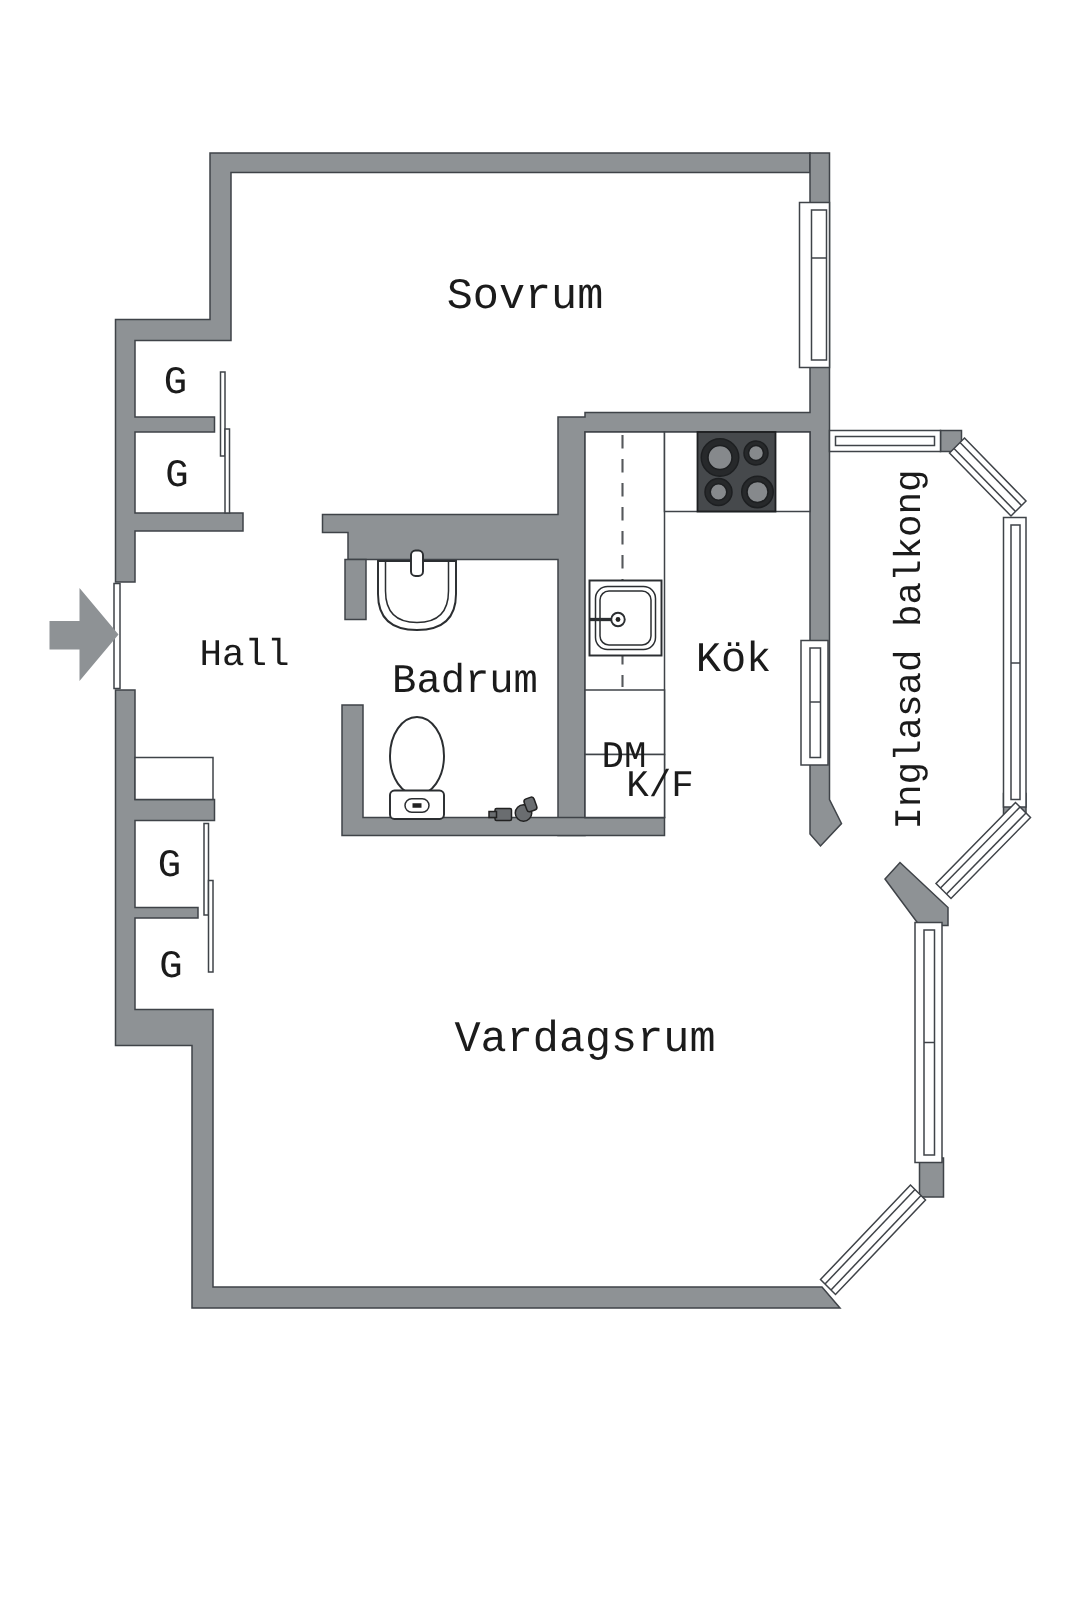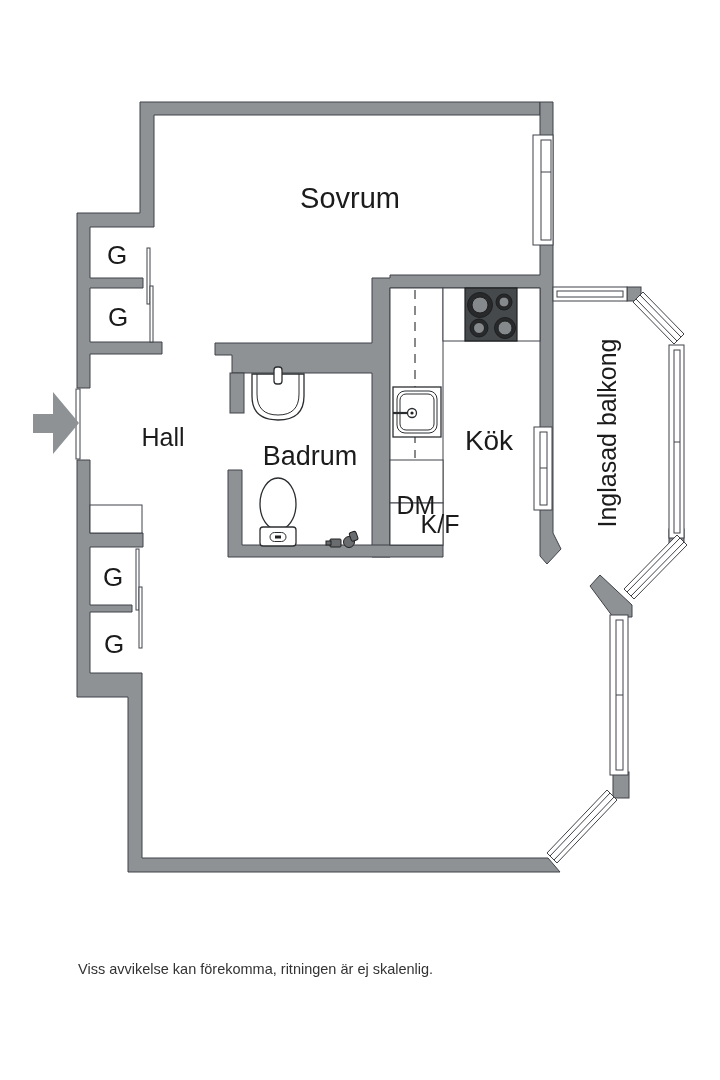--- a/index.html
+++ b/index.html
@@ -1,20 +1,20 @@
 <!DOCTYPE html>
 <html style="--wall: #8e9295; --outline: #3f4348; --text: #1b1b1b; --background: #ffffff; --stove_dark: #46494c;"><head>
 <meta charset="utf-8">
 <style>
   :root{
     --wall:#8e9295; --outline:#3f4348; --text:#1b1b1b; --background:#ffffff; --stove_dark:#46494c;
   }
   html,body{margin:0;padding:0;background:var(--background);}
   #stage{position:relative;width:720px;height:1080px;background:var(--background);
-         font-family:Liberation Sans, sans-serif;overflow:hidden;}
+         font-family:Liberation Mono, monospace;overflow:hidden;}
   #plan-svg{position:absolute;left:0;top:0;}
   .wall{fill:var(--wall);stroke:var(--outline);stroke-width:1;}
   .arrow{fill:var(--wall);stroke:none;}
   .win{fill:#fff;stroke:var(--outline);stroke-width:1;}
   .win-in{fill:none;stroke:var(--outline);stroke-width:1;}
   .thin{fill:#fff;stroke:var(--outline);stroke-width:1;}
   .fix{fill:#fff;stroke:#2b2e31;stroke-width:1.3;}
   .fix-in{fill:none;stroke:#2b2e31;stroke-width:1;}
   .dark{fill:var(--stove_dark);stroke:#1d1f21;stroke-width:1.2;}
   .burner-o{fill:#27292b;stroke:#1d1f21;stroke-width:1;}
@@ -160,24 +160,24 @@
         <circle class="small-dark" cx="349" cy="542" r="5.5"></circle>
         <rect class="small-dark" x="350" y="532" width="7" height="9" rx="2" transform="rotate(-20 353 536)"></rect>
       </g>
     </g>
   </svg>
 
   <div class="room-label" style="left:350px;top:198px;font-size:29px;">Sovrum</div>
   <div class="room-label" style="left:163px;top:437px;font-size:25px;">Hall</div>
   <div class="room-label" style="left:310px;top:456px;font-size:27px;">Badrum</div>
   <div class="room-label" style="left:489px;top:441px;font-size:28px;">Kök</div>
+  <div class="room-label" style="left:390px;top:693px;font-size:29px;">Vardagsrum</div>
   <div class="room-label rot" style="left:607px;top:433px;font-size:25px;">Inglasad balkong</div>
 
   <div class="room-label" style="left:117px;top:255px;font-size:26px;">G</div>
   <div class="room-label" style="left:118px;top:317px;font-size:26px;">G</div>
   <div class="room-label" style="left:113px;top:577px;font-size:26px;">G</div>
   <div class="room-label" style="left:114px;top:644px;font-size:26px;">G</div>
 
   <div class="room-label" style="left:416px;top:481px;font-size:25px;margin-top:24px;">DM</div>
   <div class="room-label" style="left:440px;top:524px;font-size:25px;">K/F</div>
 
-  <div class="caption">Viss avvikelse kan förekomma, ritningen är ej skalenlig.</div>
 </div>
 
 </body></html>

